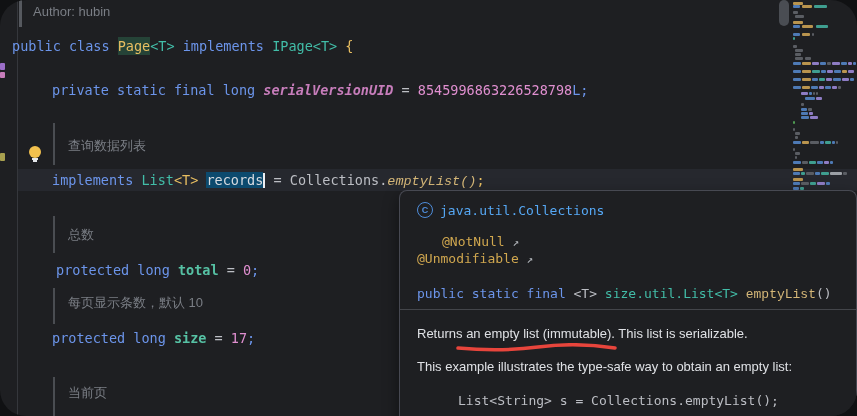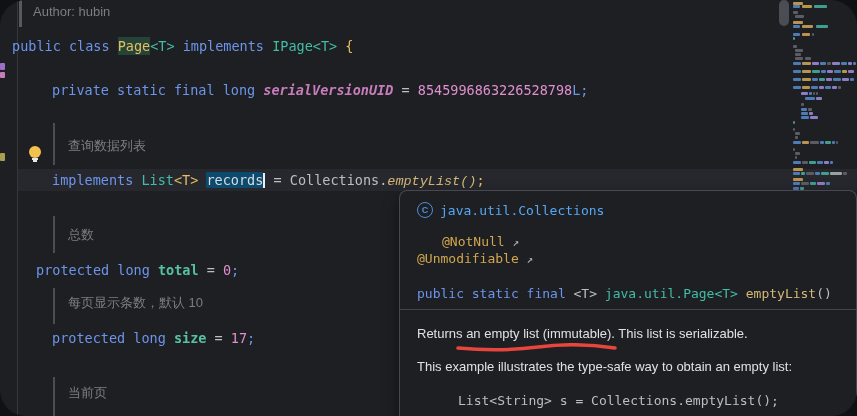--- a/index.html
+++ b/index.html
@@ -14,21 +14,21 @@
   .tk-typ{color:#42BDA8;}
   .tk-br{color:#E8BE61;}
   .tk-clshl{color:#E8BE61;background:#254337;padding:1px 0;}
   .tk-sfield{color:#C77DBB;font-style:italic;font-weight:bold;}
   .tk-num{color:#E08FD0;}
   .tk-semi{color:#6C95EB;}
   .tk-fld{color:#56C1A4;font-weight:bold;}
   .tk-sel{color:#D8DBE0;background:#0c4a6e;}
   .tk-caret{display:inline-block;width:2px;height:15px;background:#ECEEF2;vertical-align:-3px;}
   .tk-mth{color:#D5B778;font-style:italic;font-family:Liberation Mono, monospace;}
-  .tk-mth2{color:#D5B778;}
+  .tk-mth2{color:#D5B778;font-family:Liberation Mono, monospace;}
   .tk-ann{color:#D0A74F;}
   .tk-arr{color:#B4B8BD;font-size:11px;}
   .tk-prm{color:#6AAB73;}
   .tk-tru{color:#9D7BD8;}
   
   .gutter-line{position:absolute;left:17px;top:0;width:1px;height:416px;background:#35373C;}
   .doc-bar{position:absolute;width:2px;background:#4A4D52;}
   .author-bar{position:absolute;left:19px;top:0;width:3px;height:27px;background:#56595F;}
   .cur-line{position:absolute;left:18px;top:169px;width:839px;height:22px;background:#26282E;}
   .bulb{position:absolute;left:28px;top:146px;width:14px;height:16px;}
@@ -77,21 +77,21 @@
       <div class="base1"></div>
       <div class="base2"></div>
   </div>
 
   <div class="docline" style="left:33px;top:4px;">Author: hubin</div>
   <div class="codeline" style="left:12px;top:38px;"><span class="tk-kw">public class </span><span class="tk-clshl">Page</span><span class="tk-typ">&lt;T&gt;</span><span class="tk-pl"> </span><span class="tk-kw">implements</span><span class="tk-pl"> </span><span class="tk-typ">IPage</span><span class="tk-typ">&lt;T&gt;</span><span class="tk-pl"> </span><span class="tk-br">{</span></div>
   <div class="codeline" style="left:52px;top:82px;"><span class="tk-kw">private static final long </span><span class="tk-sfield">serialVersionUID</span><span class="tk-pl"> = </span><span class="tk-num">8545996863226528798</span><span class="tk-kw">L</span><span class="tk-semi">;</span></div>
   <div class="docline" style="left:68px;top:138px;">查询数据列表</div>
   <div class="codeline" style="left:52px;top:172px;"><span class="tk-kw">implements </span><span class="tk-typ">List</span><span class="tk-br">&lt;T&gt;</span><span class="tk-pl"> </span><span class="tk-sel">records</span><span class="tk-caret"></span><span class="tk-pl"> = </span><span class="tk-pl">Collections.</span><span class="tk-mth">emptyList()</span><span class="tk-br">;</span></div>
   <div class="docline" style="left:68px;top:227px;">总数</div>
-  <div class="codeline" style="left:36px;top:262px;"><span class="tk-kw">protected long </span><span class="tk-fld">total</span><span class="tk-pl"> = </span><span class="tk-num">0</span><span class="tk-semi">;</span></div>
+  <div class="codeline" style="left:56px;top:262px;"><span class="tk-kw">protected long </span><span class="tk-fld">total</span><span class="tk-pl"> = </span><span class="tk-num">0</span><span class="tk-semi">;</span></div>
   <div class="docline" style="left:68px;top:295px;">每页显示条数，默认 10</div>
   <div class="codeline" style="left:52px;top:330px;"><span class="tk-kw">protected long </span><span class="tk-fld">size</span><span class="tk-pl"> = </span><span class="tk-num">17</span><span class="tk-semi">;</span></div>
   <div class="docline" style="left:68px;top:385px;">当前页</div>
 
   <div class="scroll-thumb"></div>
   <div class="minimap" id="minimap">
       <div class="mblk" style="left: 0px; top: 2px; width: 10px; background: rgb(185, 148, 78);"></div>
       <div class="mblk" style="left: 0px; top: 5px; width: 7px; background: rgb(78, 122, 181);"></div>
       <div class="mblk" style="left: 9px; top: 5px; width: 10px; background: rgb(185, 148, 78);"></div>
       <div class="mblk" style="left: 21px; top: 5px; width: 13px; background: rgb(63, 158, 144);"></div>
@@ -194,21 +194,21 @@
     </div>
 
   <div class="popup">
     <div class="popup-header mono">
       <span class="class-icon">C</span>
       <span class="popup-title">java.util.Collections</span>
     </div>
     <div class="codeline mono" style="left:17px;top:233px;position:absolute;top:233px;"></div>
     <div class="mono" style="position:absolute;left:17px;top:43px;height:16px;line-height:16px;white-space:pre;margin-left:25px;"><span class="tk-ann">@NotNull</span><span class="tk-pl"> </span><span class="tk-arr">↗</span></div>
     <div class="mono" style="position:absolute;left:17px;top:60px;height:16px;line-height:16px;white-space:pre;"><span class="tk-ann">@Unmodifiable</span><span class="tk-pl"> </span><span class="tk-arr">↗</span></div>
-    <div class="mono" style="position:absolute;left:17px;top:95px;height:16px;line-height:16px;white-space:pre;"><span class="tk-kw">public static final </span><span class="tk-pl">&lt;T&gt; </span><span class="tk-typ">java.util.Page</span><span class="tk-typ">&lt;T&gt;</span><span class="tk-pl"> </span><span class="tk-mth2">emptyList</span><span class="tk-pl">()</span></div>
+    <div class="mono" style="position:absolute;left:17px;top:95px;height:16px;line-height:16px;white-space:pre;"><span class="tk-kw">public static final </span><span class="tk-pl">&lt;T&gt; </span><span class="tk-typ">size.util.List</span><span class="tk-typ">&lt;T&gt;</span><span class="tk-pl"> </span><span class="tk-mth2">emptyList</span><span class="tk-pl">()</span></div>
     <div class="divider"></div>
     <div class="sans" style="position:absolute;left:17px;top:135px;white-space:pre;">Returns an empty list (immutable). This list is serializable.</div>
     <svg style="position:absolute;left:55px;top:152px;" width="165" height="10">
       <path d="M3,5 Q45,9 83,4 T160,5" fill="none" stroke-width="3.5" stroke-linecap="round" stroke="#E8453C"></path>
     </svg>
     <div class="sans" style="position:absolute;left:17px;top:168px;white-space:pre;">This example illustrates the type-safe way to obtain an empty list:</div>
     <div class="mono" style="position:absolute;left:58px;top:202px;white-space:pre;color:#BCBEC4;">List&lt;String&gt; s = Collections.emptyList();</div>
   </div>
 
 </div>

